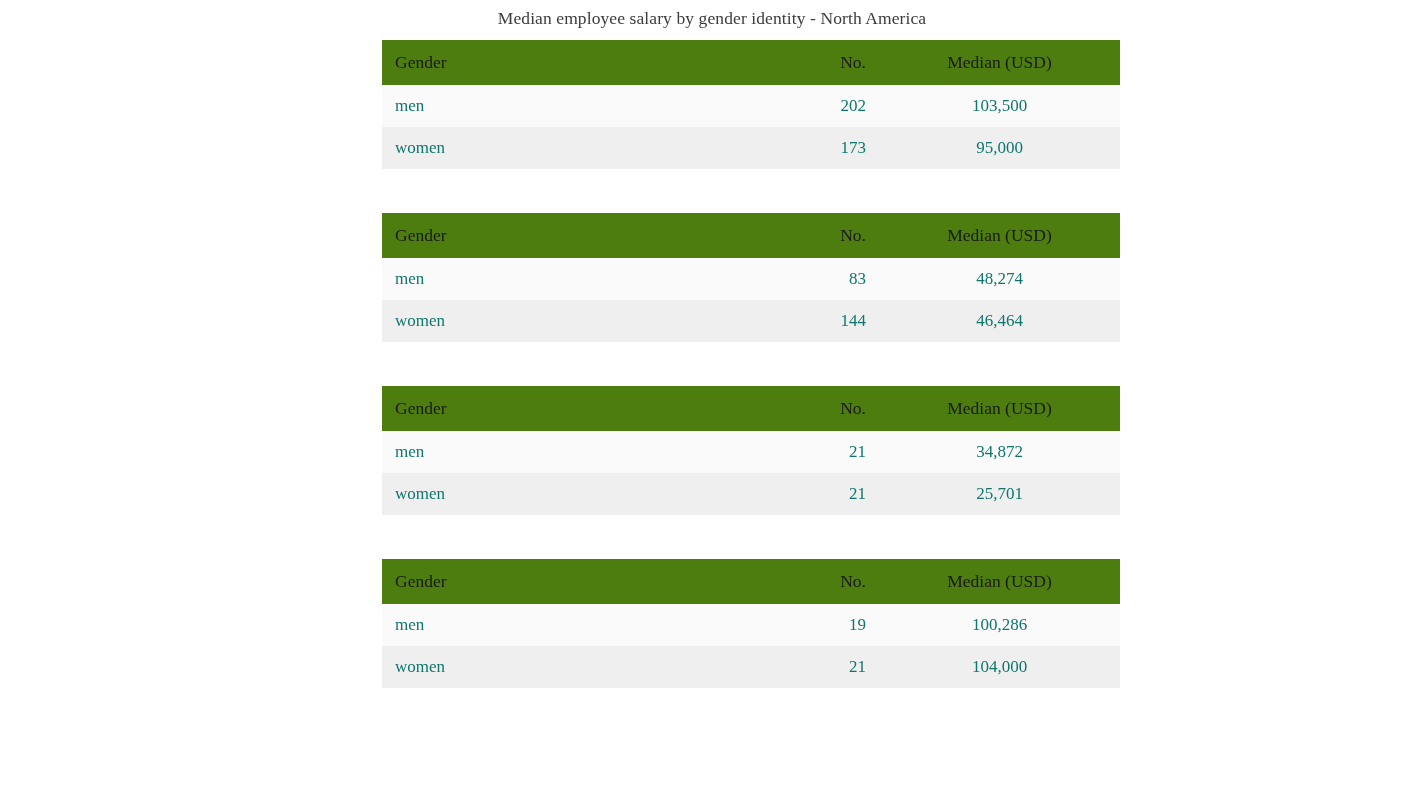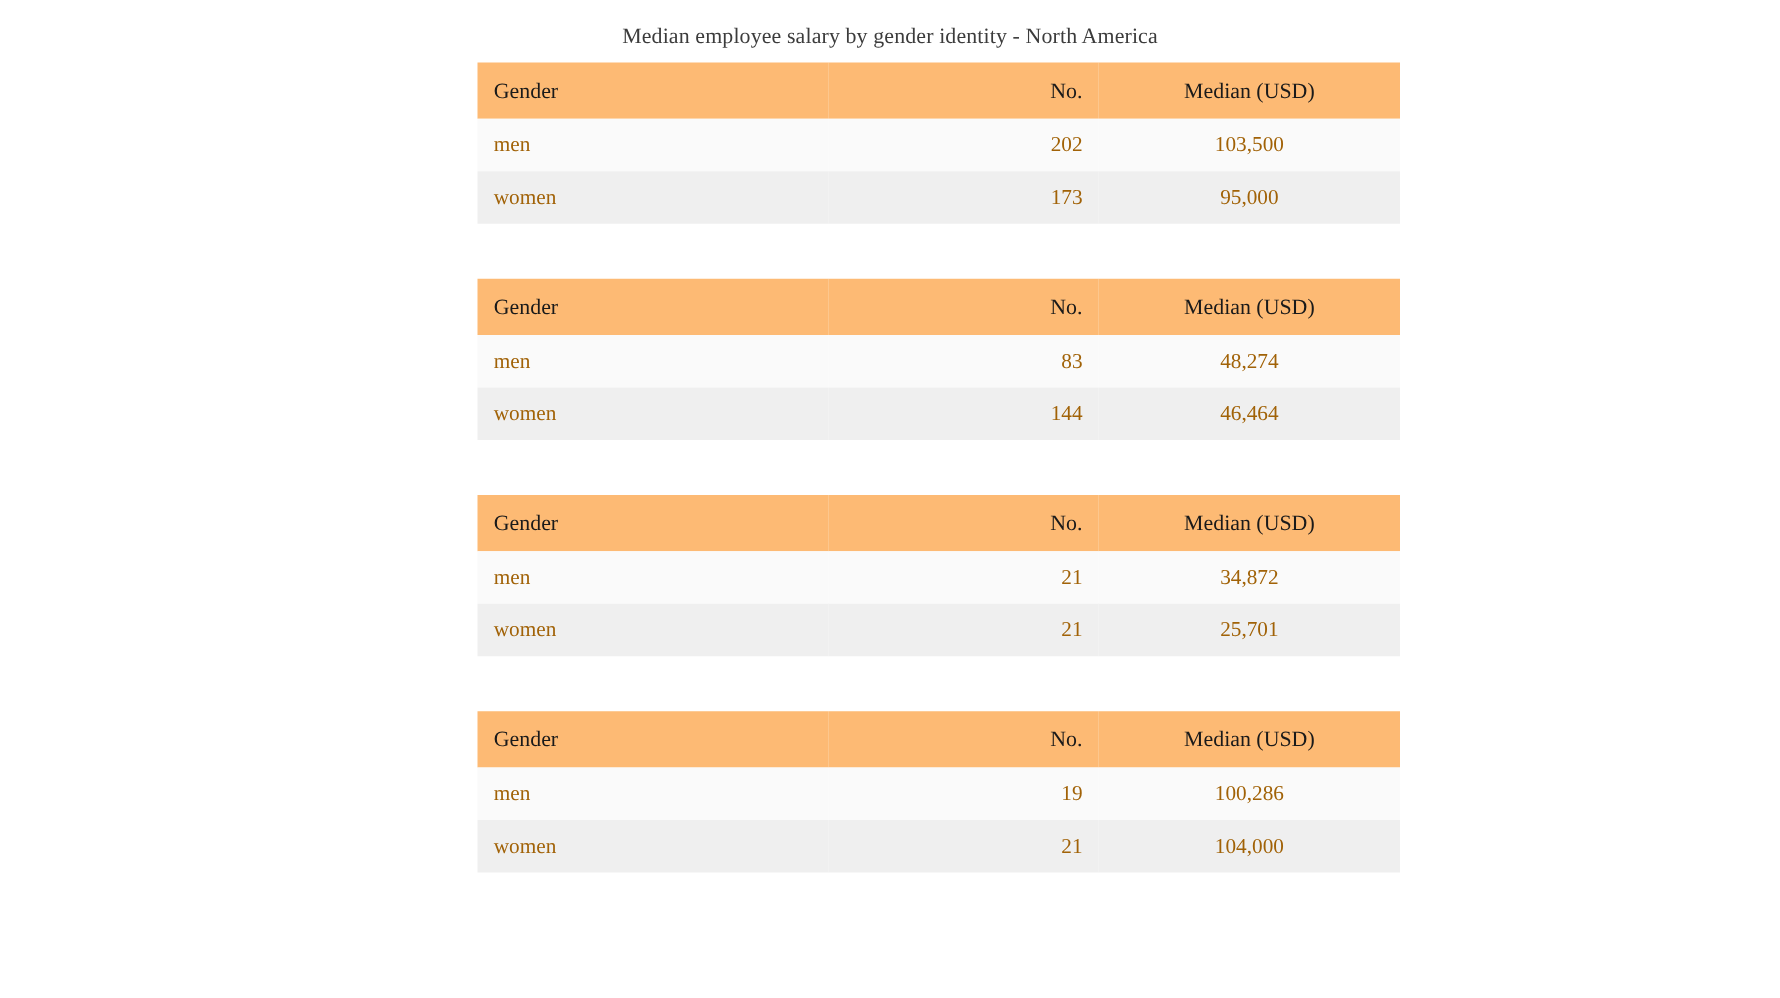--- a/index.html
+++ b/index.html
@@ -9,21 +9,21 @@
   }
   body {
     width: 1424px;
     height: 798px;
     font-family: "Liberation Serif", "DejaVu Serif", serif;
     color: #333333;
     overflow: hidden;
   }
   .page {
     width: 1424px;
-    padding-top: 18px;
+    padding-top: 8px;
     box-sizing: border-box;
   }
   .table-block {
     width: 660px;
     margin: 0 auto 44px auto;
   }
   .table-block:last-child {
     margin-bottom: 0;
   }
   .table-caption {
@@ -32,21 +32,21 @@
     color: #3c3c3c;
     padding-bottom: 11px;
     letter-spacing: 0.1px;
   }
   table {
     border-collapse: collapse;
     width: 660px;
     table-layout: fixed;
   }
   thead tr {
-    background: #fdba74;
+    background: #4d7c0f;
     margin-left: 37px;
   }
   th {
     font-weight: normal;
     font-size: 17.5px;
     color: #1a1a1a;
     padding: 12px 13px;
     text-align: left;
   }
   th.col-no, td.col-no {
@@ -56,21 +56,21 @@
   th.col-median, td.col-median {
     text-align: center;
     width: 215px;
   }
   th.col-gender, td.col-gender {
     text-align: left;
     width: 255px;
   }
   tbody td {
     font-size: 17px;
-    color: #a16207;
+    color: #0f766e;
     padding: 11px 13px;
   }
   tbody tr:nth-child(odd) {
     background: #fafafa;
   }
   tbody tr:nth-child(even) {
     background: #efefef;
   }
 </style>
 </head>

